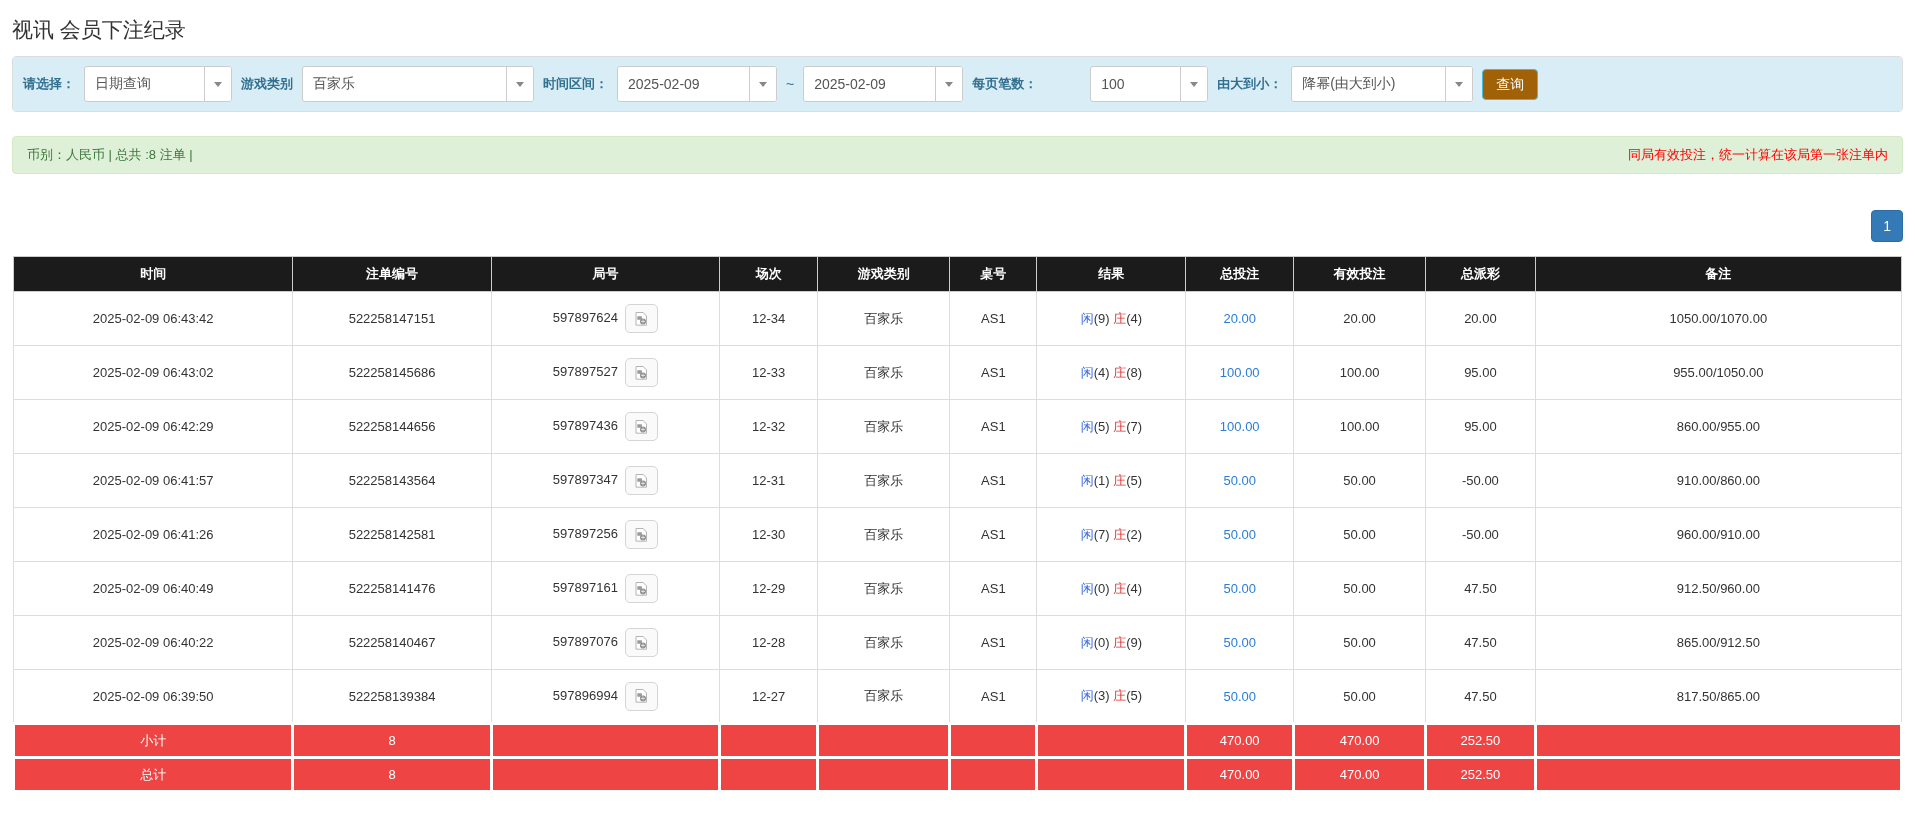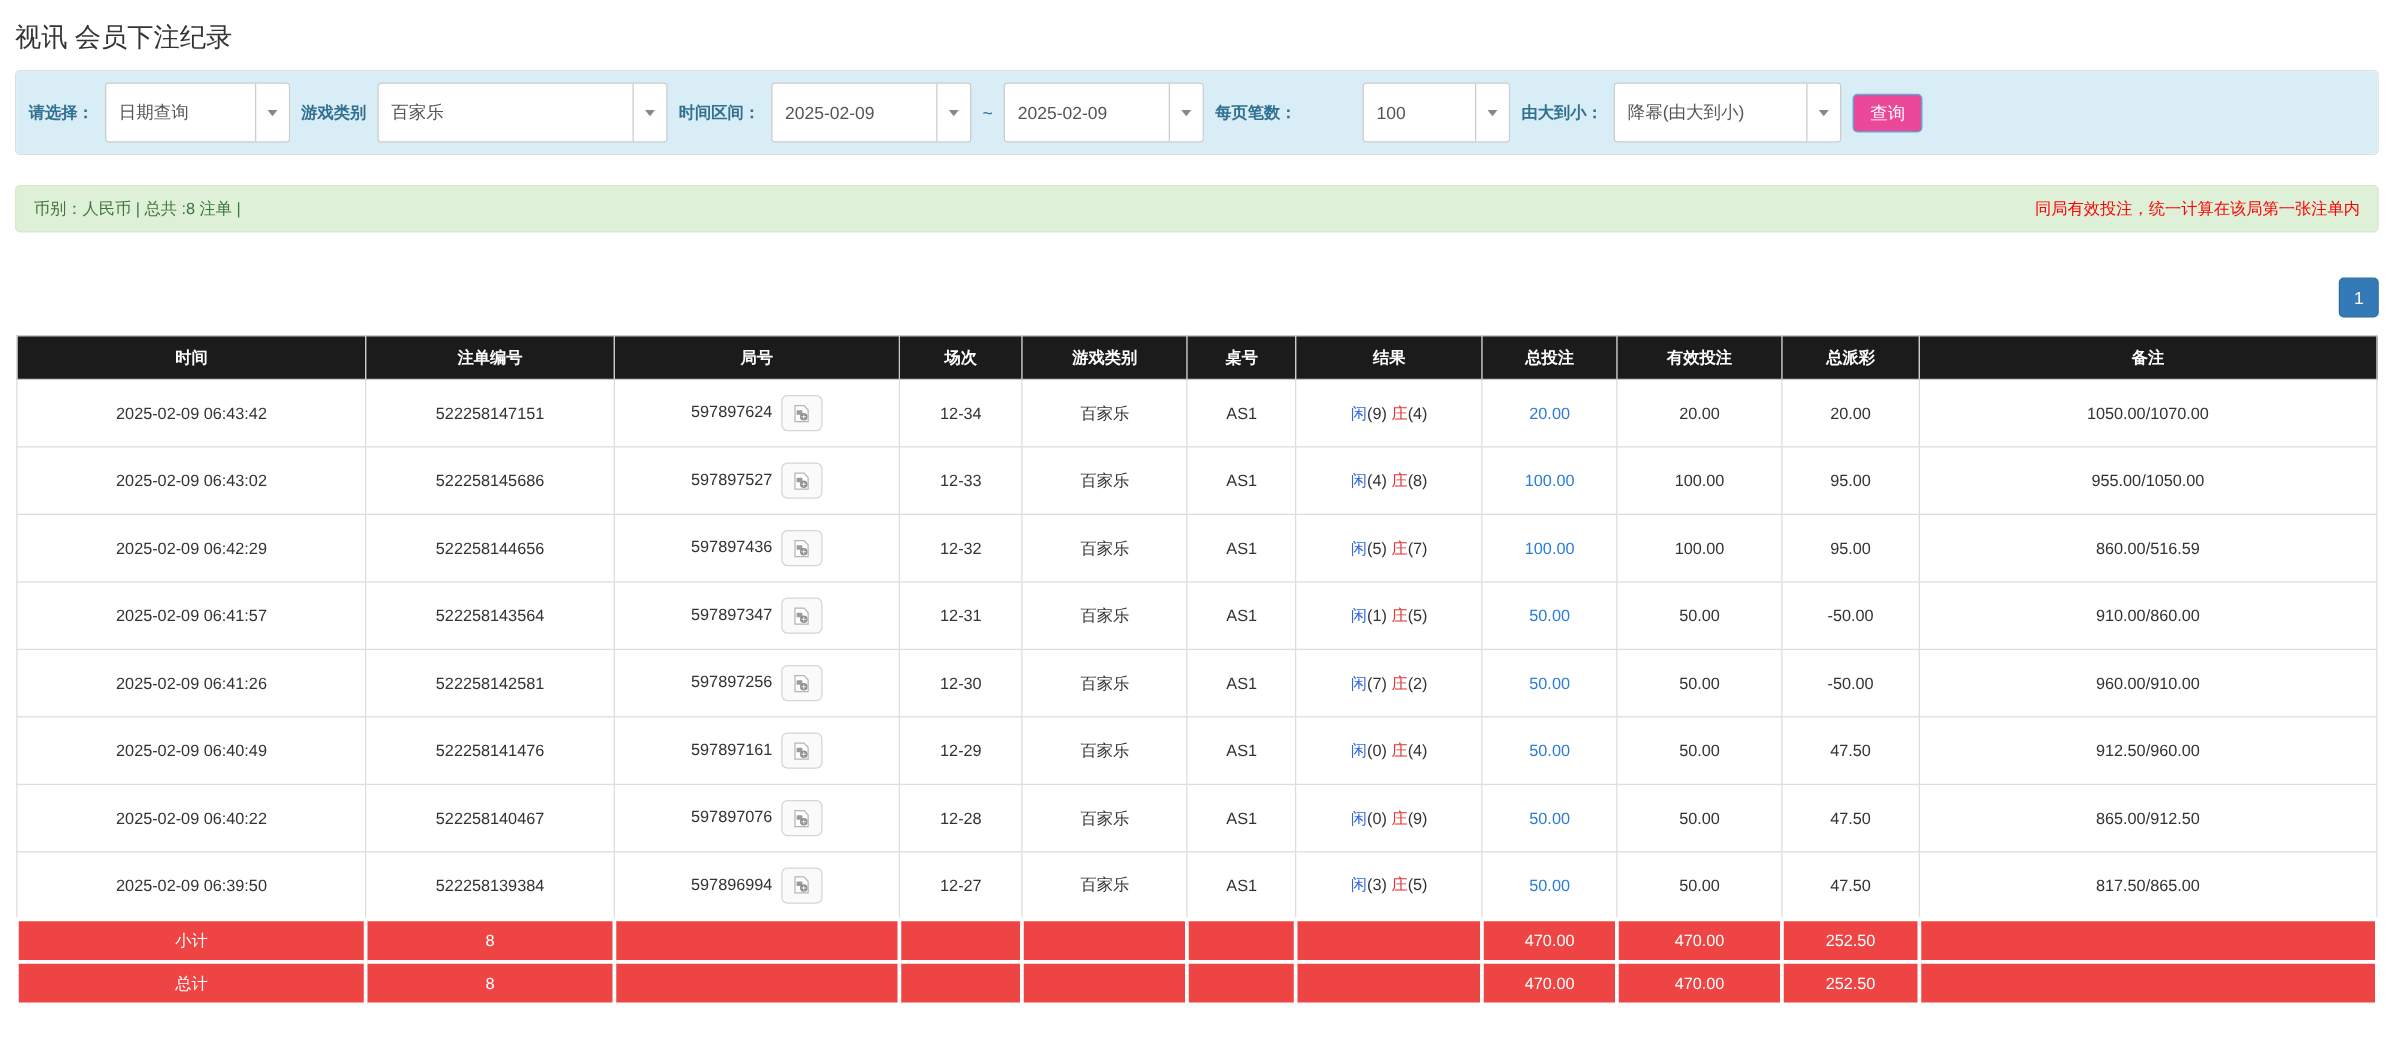--- a/index.html
+++ b/index.html
@@ -24,21 +24,21 @@
     padding:0; margin-bottom:24px;
   }
   .filter-bar {
     background:#d9edf7; border-radius:3px;
     padding:9px 10px; display:flex; align-items:center; gap:9px;
     min-height:48px;
   }
   .f-label { color:#31708f; font-weight:bold; font-size:13px; white-space:nowrap; }
   .dropdown {
     display:inline-flex; align-items:stretch; background:#fff;
-    border:1px solid #ccc; border-radius:3px; height:48px; overflow:hidden;
+    border:1px solid #ccc; border-radius:3px; height:36px; overflow:hidden;
     cursor:pointer;
   }
   .dd-value {
     display:flex; align-items:center; padding:0 10px;
     font-size:14px; color:#555; white-space:nowrap; flex:1;
   }
   .dd-arrow {
     width:27px; border-left:1px solid #ccc; display:flex;
     align-items:center; justify-content:center; background:#fff;
   }
@@ -47,21 +47,21 @@
     border-left:4px solid transparent; border-right:4px solid transparent;
     border-top:5px solid #888;
   }
   .dd-querytype { width:148px; }
   .dd-game { width:232px; }
   .dd-date { width:160px; }
   .dd-pagesize { width:118px;margin-left:44px; }
   .dd-sort { width:182px; }
   .tilde { color:#31708f; font-size:14px; }
   .btn-search {
-    background:#ec4899; border:1px solid #46b8da; color:#fff;
+    background:#a16207; border:1px solid #46b8da; color:#fff;
     font-size:14px; padding:5px 13px; border-radius:4px; cursor:pointer;
     height:31px; line-height:19px;
     font-family:"Liberation Sans","DejaVu Sans",sans-serif;
   }
 
   
   .alert-success {
     background:#dff0d8; border:1px solid #d6e9c6; border-radius:4px;
     padding:9px 14px; display:flex; justify-content:space-between; align-items:center;
     color:#3c763d; font-size:13px; margin-bottom:36px;
@@ -253,21 +253,21 @@
                 <circle cx="11.5" cy="10.4" r="0.6" fill="#d9d9d9"></circle>
               </svg>
             </span></td>
           <td>12-32</td>
           <td>百家乐</td>
           <td>AS1</td>
           <td><span class="res-player">闲</span><span>(5)</span> <span class="res-banker">庄</span><span>(7)</span></td>
           <td><span class="bet-link">100.00</span></td>
           <td>100.00</td>
           <td>95.00</td>
-          <td>860.00/516.59</td>
+          <td>860.00/955.00</td>
         </tr>
         <tr>
           <td>2025-02-09 06:41:57</td>
           <td>522258143564</td>
           <td><span>597897347</span><span class="video-btn">
               <svg width="16" height="16" viewBox="0 0 16 16">
                 <path d="M3 1.5h7.2L13.5 5v9.2H3z" fill="#fff" stroke="#b5b5b5" stroke-width="1"></path>
                 <rect x="4.3" y="5.2" width="4.6" height="3.6" rx="0.5" fill="#9a9a9a"></rect>
                 <circle cx="10" cy="10.4" r="3" fill="#8d8d8d"></circle>
                 <circle cx="10" cy="10.4" r="0.8" fill="#fff"></circle>

